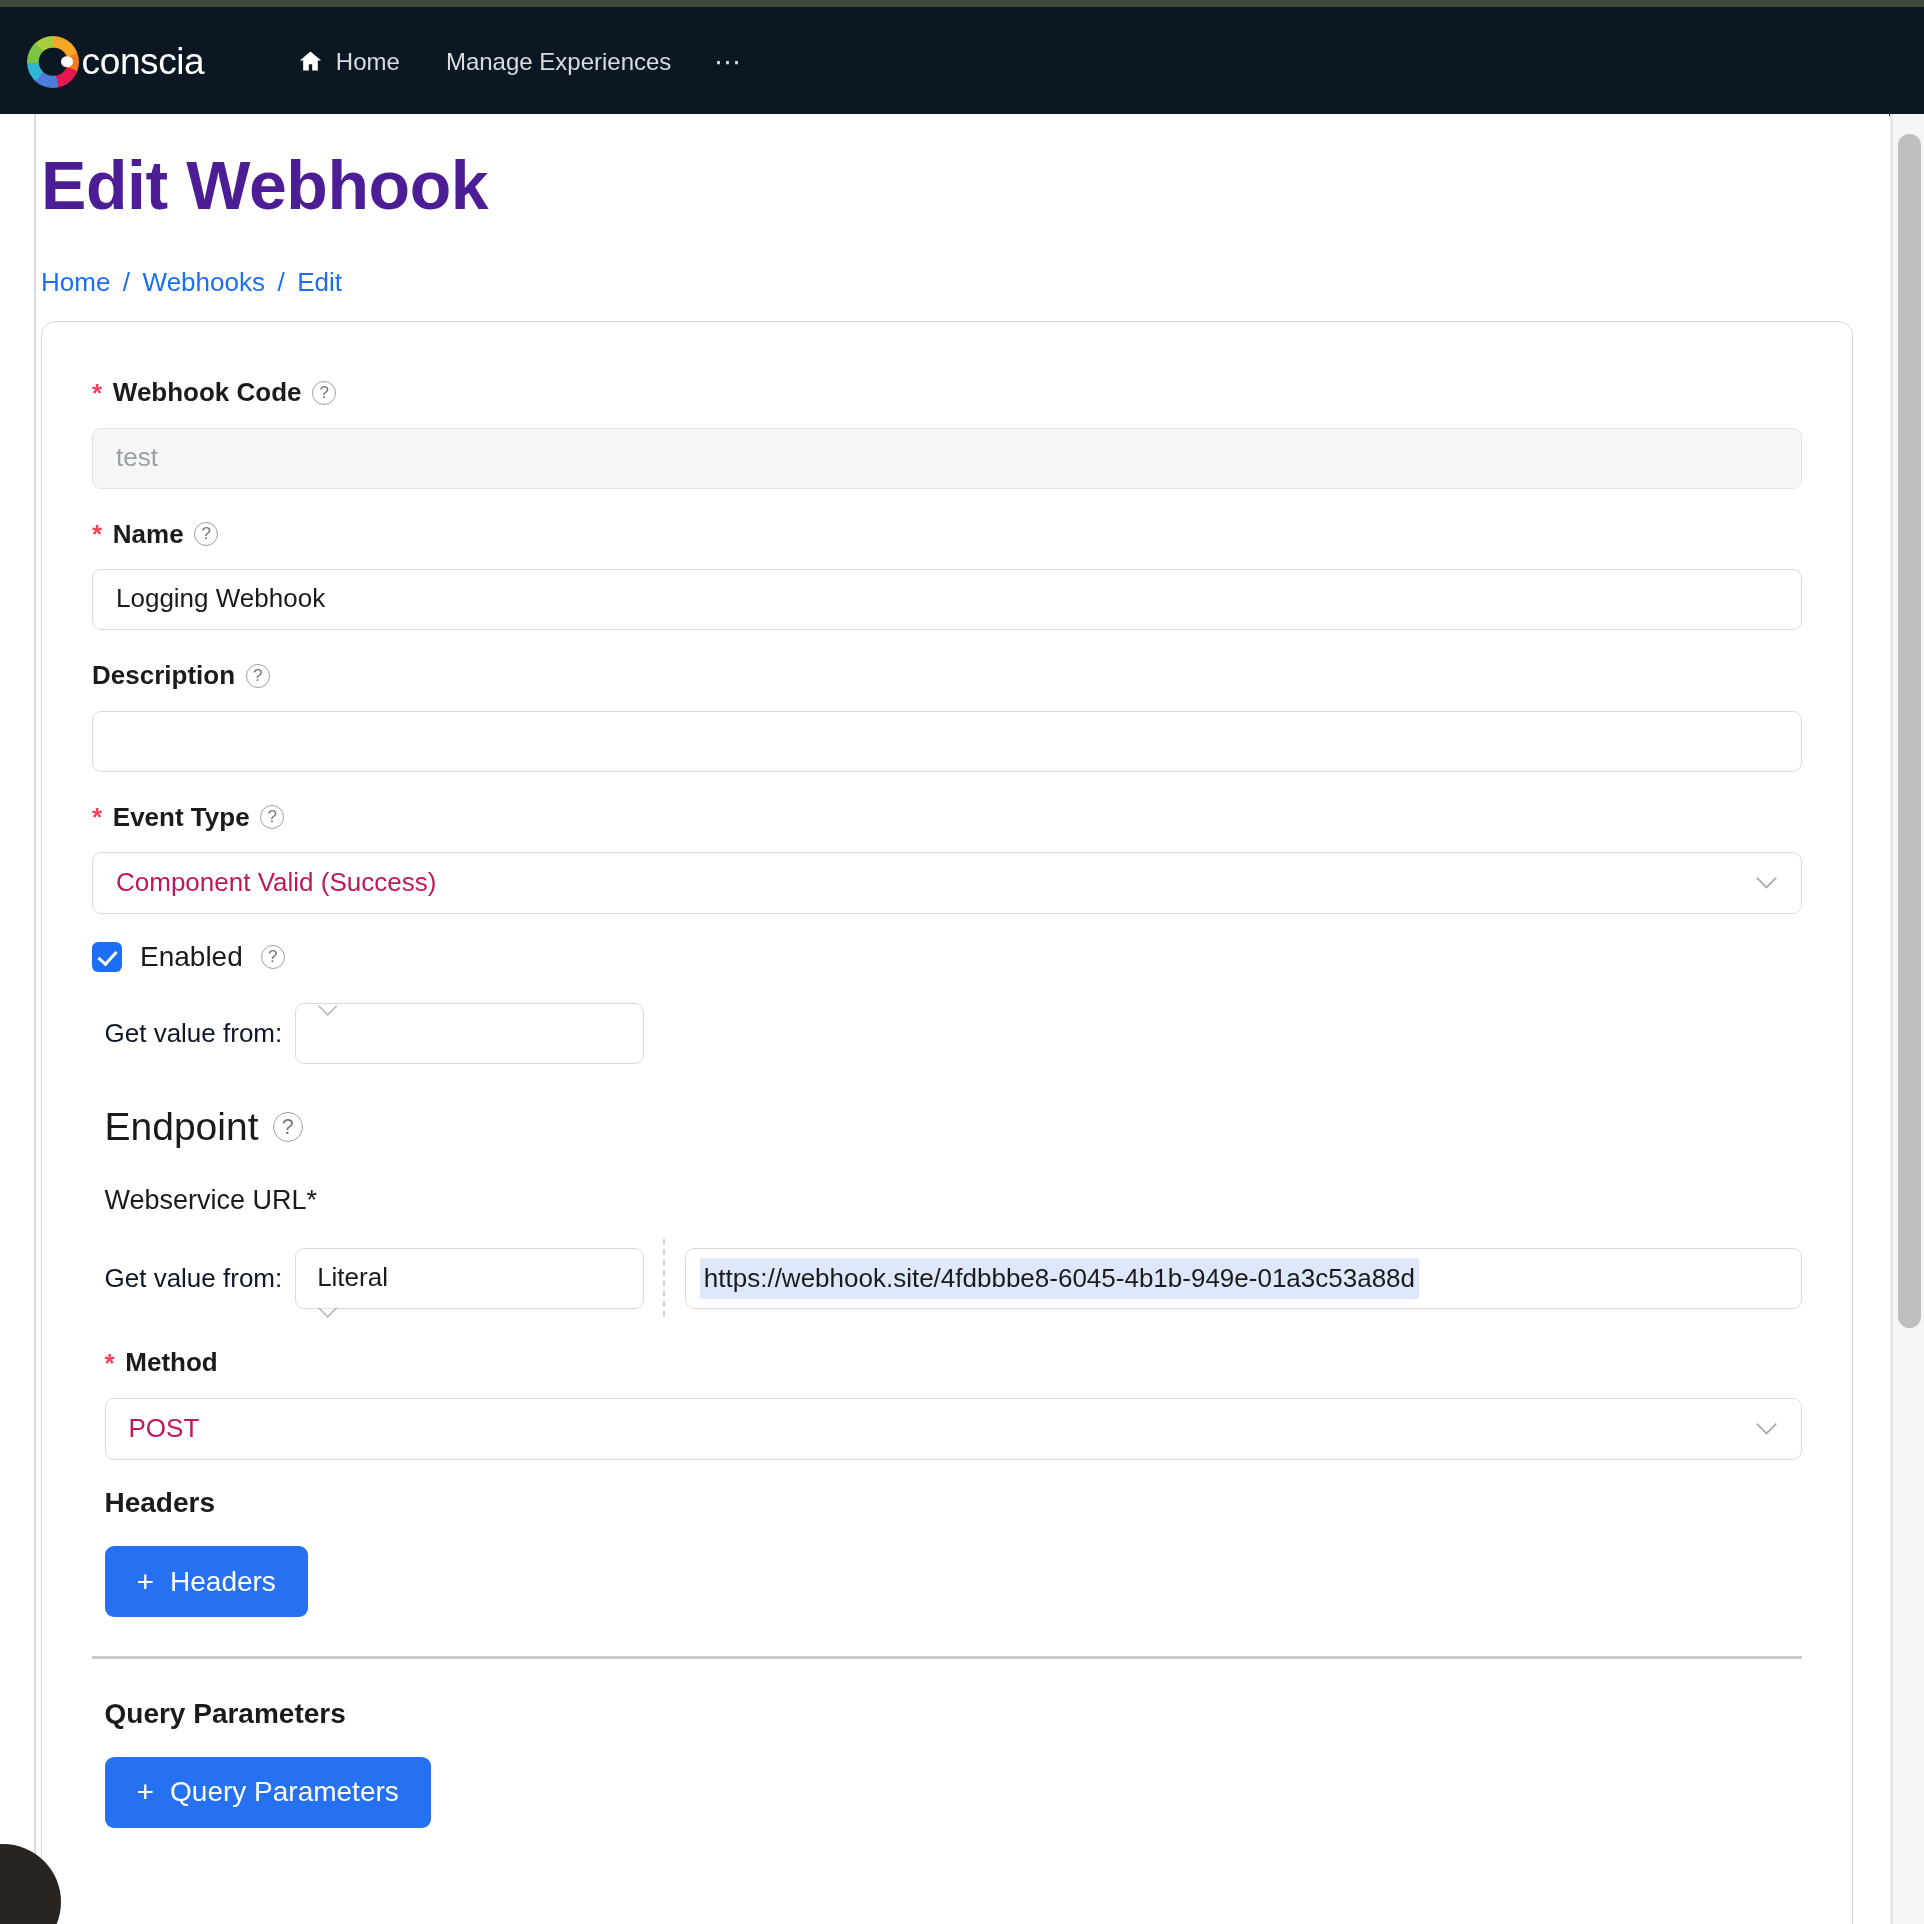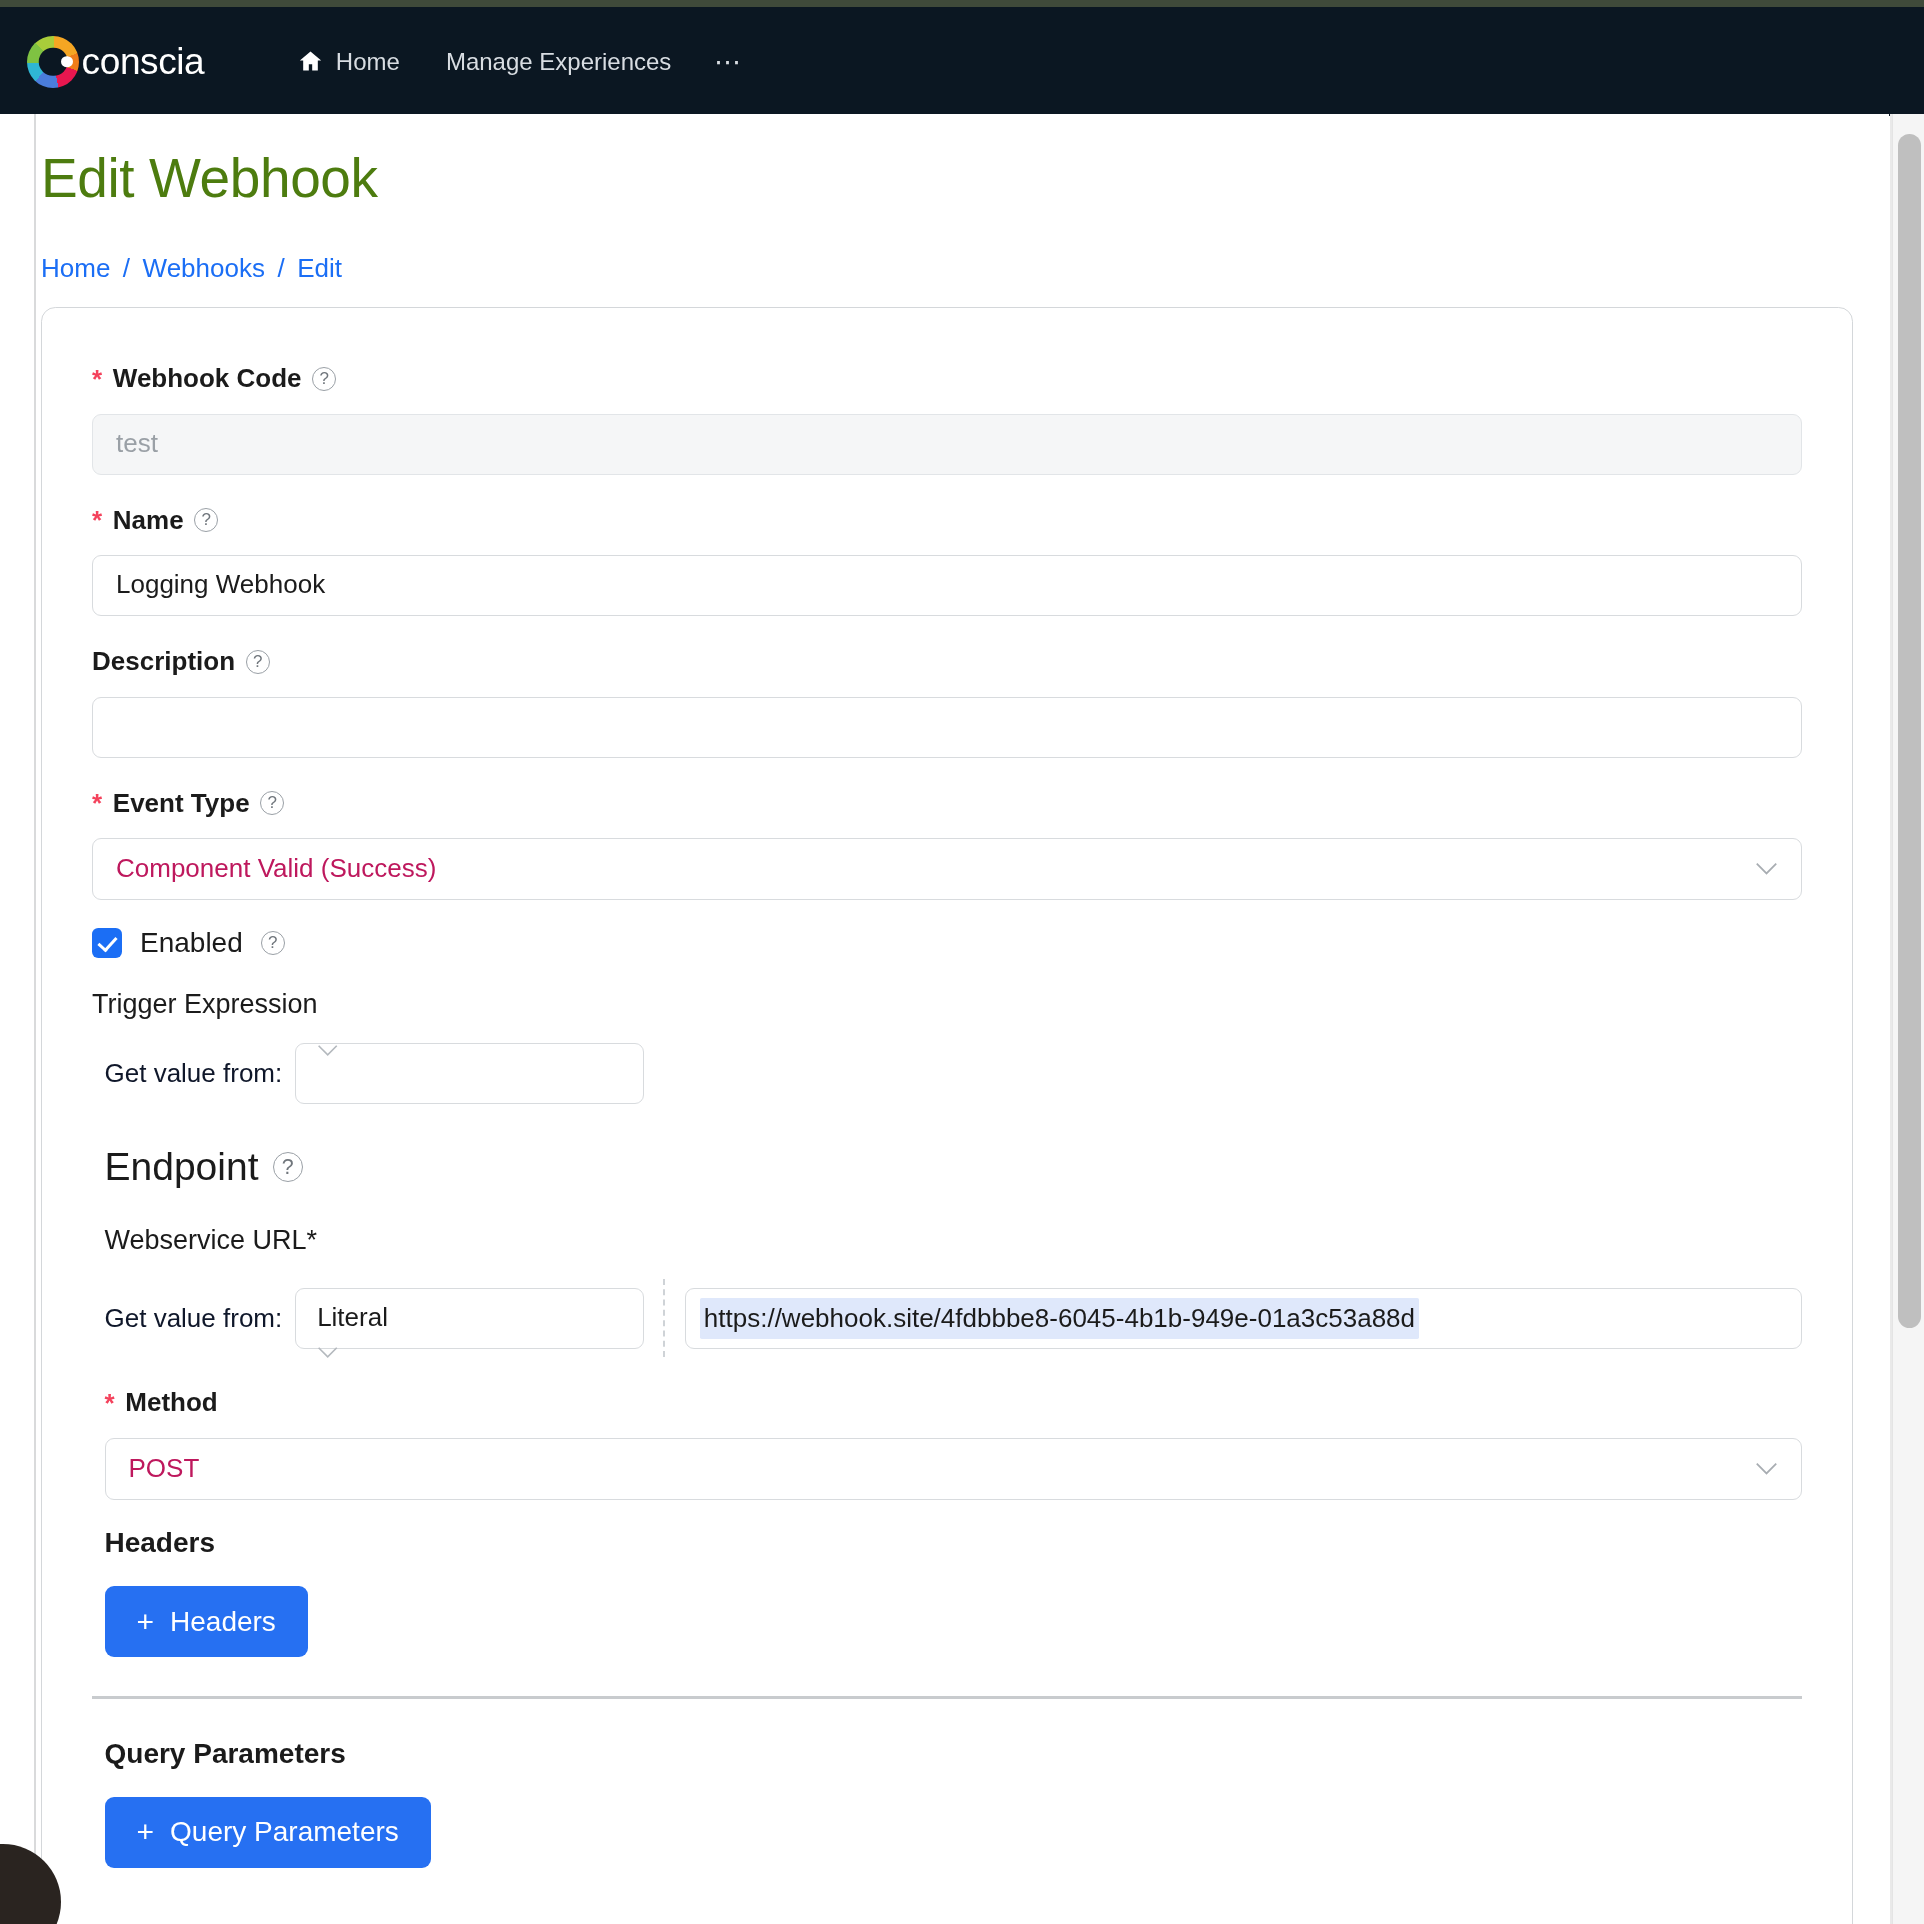--- a/index.html
+++ b/index.html
@@ -91,21 +91,21 @@
   .logout { color:#d8dde2; font-size:24px; margin-left: 64px; cursor:pointer; }
 
   
   .page {
     position: absolute; top: 114px; left: 0;
     width: 1889px; height: 1811px;
     background: #ffffff;
     overflow: hidden;
   }
   .page-title {
-    font-size: 55px; font-weight: 400; color: #4d7c0f;
+    font-size: 68px; font-weight: 700; color: #4c1d95;
     margin: 32px 0 0 41px; letter-spacing: -0.4px;
   }
   .breadcrumb {
     margin: 43px 0 0 41px;
     font-size: 26px; color:#1b6ef5;
     display:flex; align-items:center; gap: 12.5px;
   }
   .breadcrumb .sep { color:#1b6ef5; }
   .breadcrumb a { color:#1b6ef5; text-decoration:none; cursor:pointer; }
 
@@ -333,21 +333,20 @@
     </div>
 
     
     <div class="checkbox-row">
       <span class="checkbox"></span>
       <span class="checkbox-label">Enabled</span>
       <span class="help">?</span>
     </div>
 
     
-    <div class="plain-label">Trigger Expression</div>
 
     <div class="gvf-row indent">
       <span class="gvf-label">Get value from:</span>
       <div class="gvf-select">
         <span></span>
         <span class="chev">
           <svg width="21.4" height="13.4" viewBox="0 0 26 16" fill="none" stroke="#b4b9be" stroke-width="2">
             <path d="M2 2 13 13 24 2"></path>
           </svg>
         </span>

